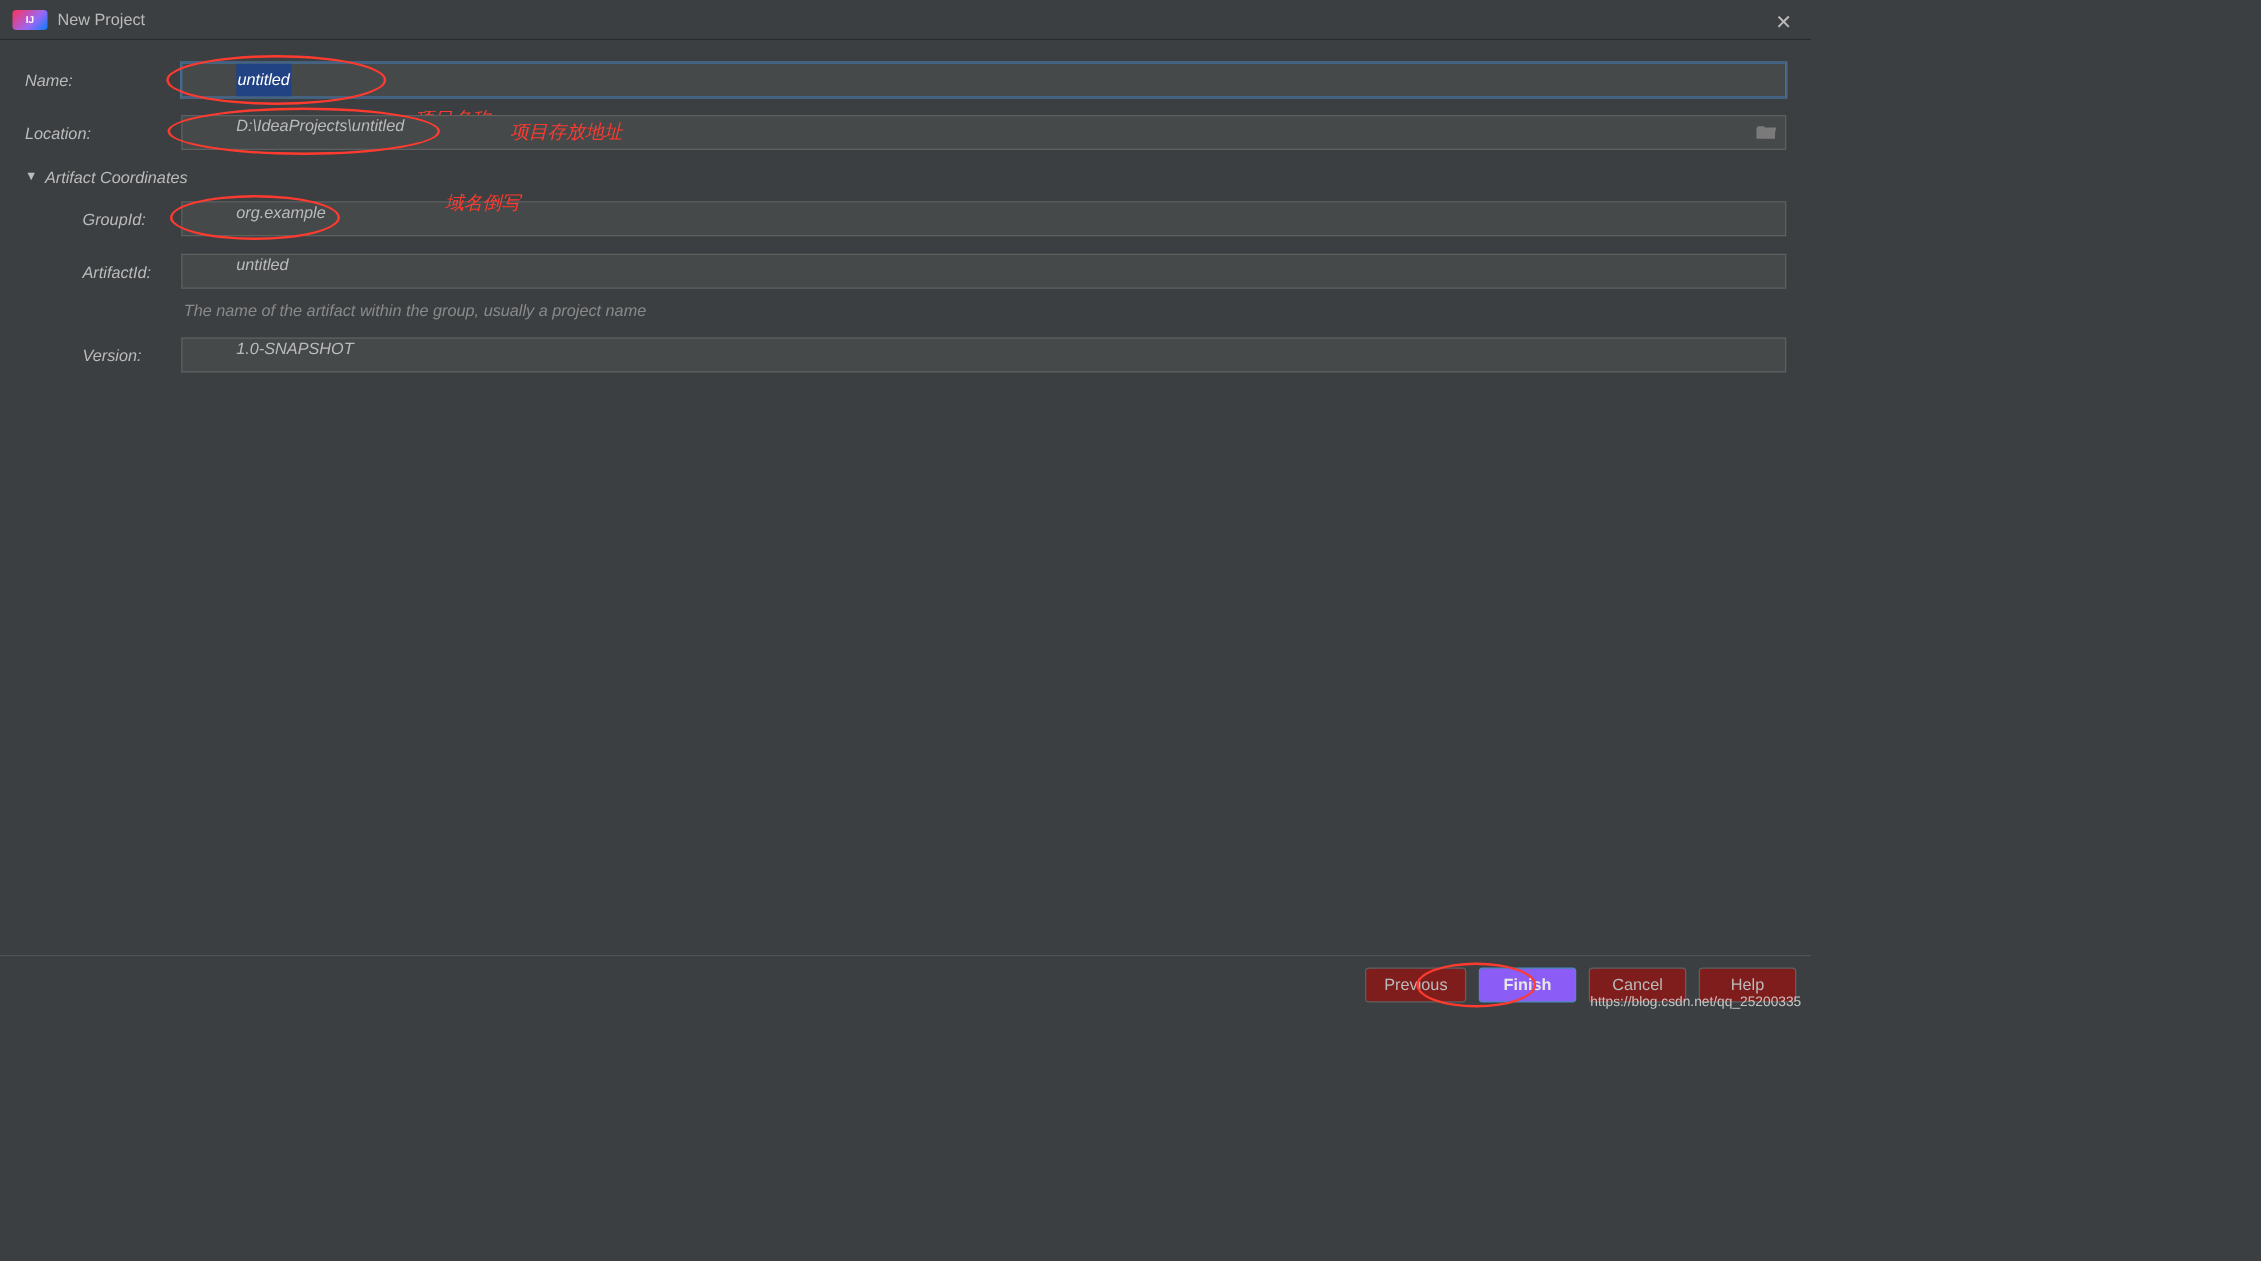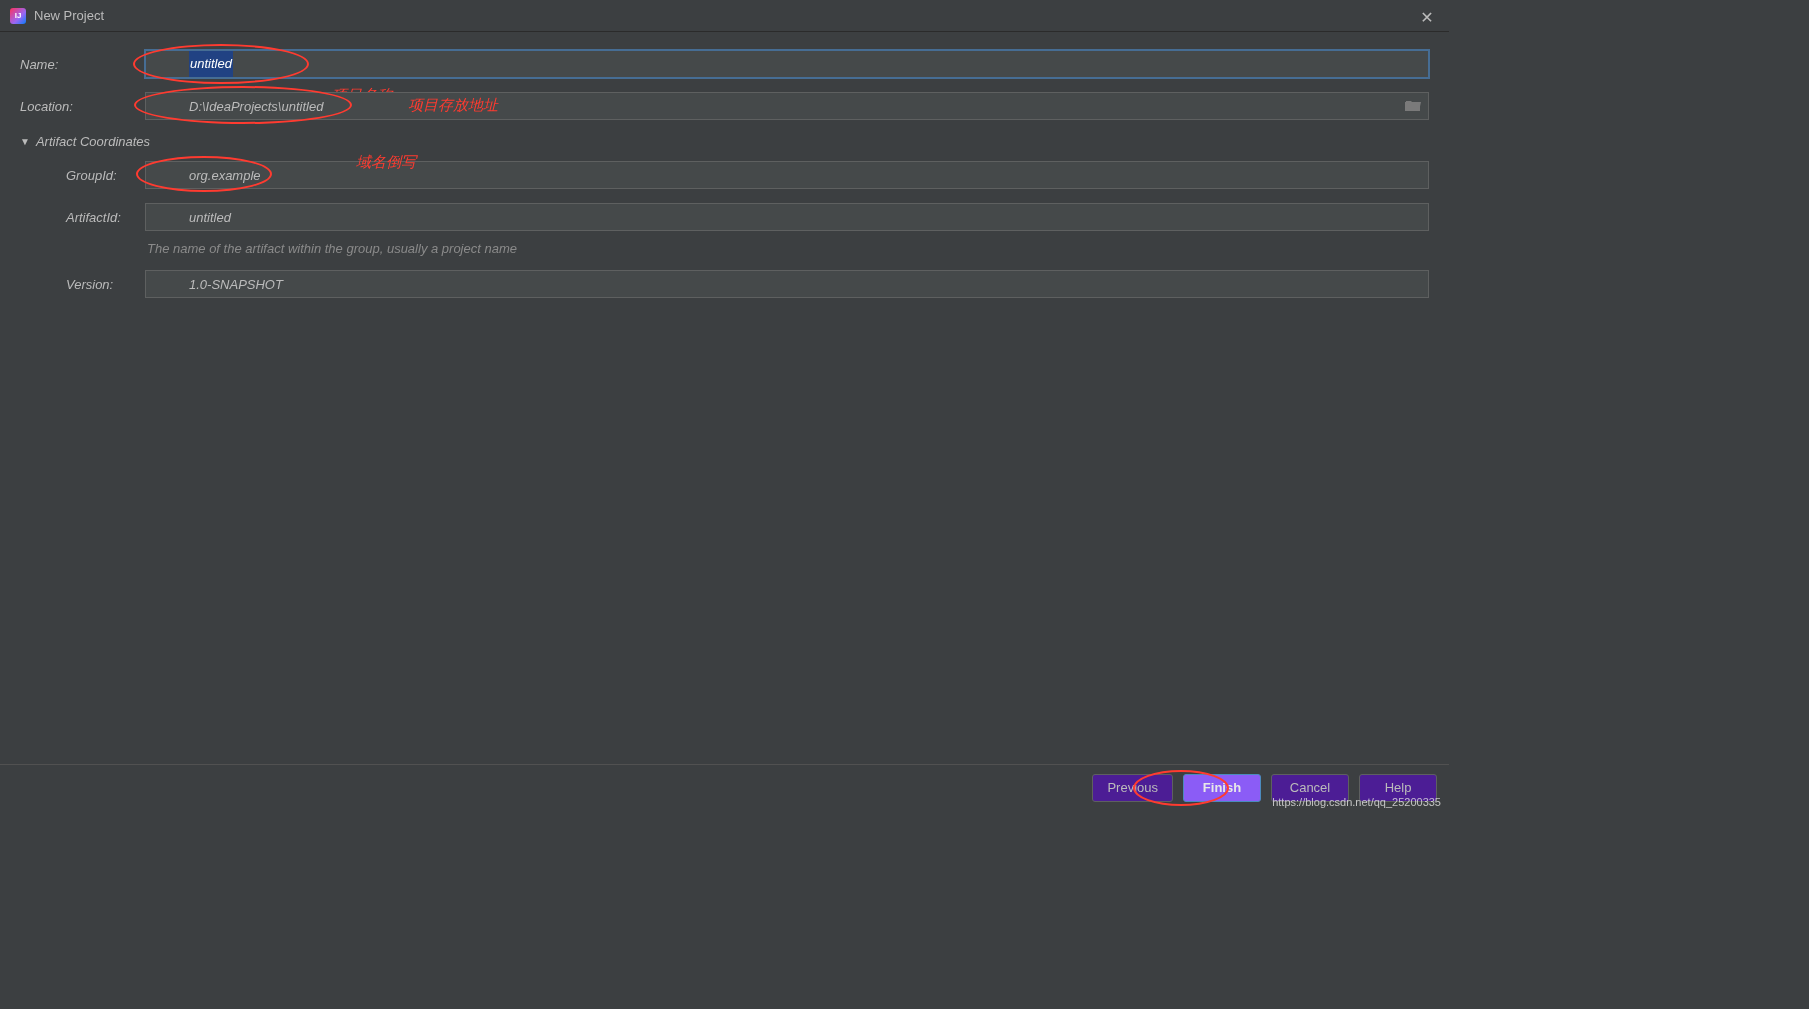--- a/index.html
+++ b/index.html
@@ -16,21 +16,21 @@
     .titlebar {
       height: 32px;
       display: flex;
       align-items: center;
       padding: 0 10px;
       background: #3c3f41;
       border-bottom: 1px solid #2b2b2b;
       position: relative;
     }
     .titlebar-icon {
-      width: 16px;
+      width: 28px;
       height: 16px;
       margin-right: 8px;
       background: linear-gradient(135deg, #fe315d 0%, #9968f5 60%, #087cfa 100%);
       border-radius: 3px;
       display:flex;align-items:center;justify-content:center;
       font-size:8px;font-weight:bold;color:#fff;
     }
     .titlebar-text { color: #bbbbbb; font-size: 13px; }
     .titlebar-close {
       position: absolute;
@@ -77,21 +77,21 @@
       display:inline-block;
       background:#214283;
       color:#ffffff;
       padding:0 1px;
       line-height:26px;
       margin-right:auto;
     }
     .input-inner {
       position:absolute;
       left:8px; top:1px; bottom:1px;
-      display:flex; align-items:center;
+      display:flex; align-items:flex-start;
       color:#bbbbbb;
       pointer-events:none;
       padding-left:36px;
     }
     .browse-icon {
       position:absolute;
       right:8px; top:6px;
       color:#808080;
       font-size:14px;
     }
@@ -139,21 +139,21 @@
       align-items:center;
       padding-right:12px;
       gap:10px;
       background:#3c3f41;
     }
     .btn {
       height:28px;
       min-width:78px;
       padding:0 14px;
       border:1px solid #5e6060;
-      background:#4c1d95;
+      background:#7f1d1d;
       color:#bbbbbb;
       font-size:13px;
       display:flex;
       align-items:center;
       justify-content:center;
       cursor:pointer;
       border-radius:3px;
     }
     .btn.primary {
       background:#8b5cf6;

